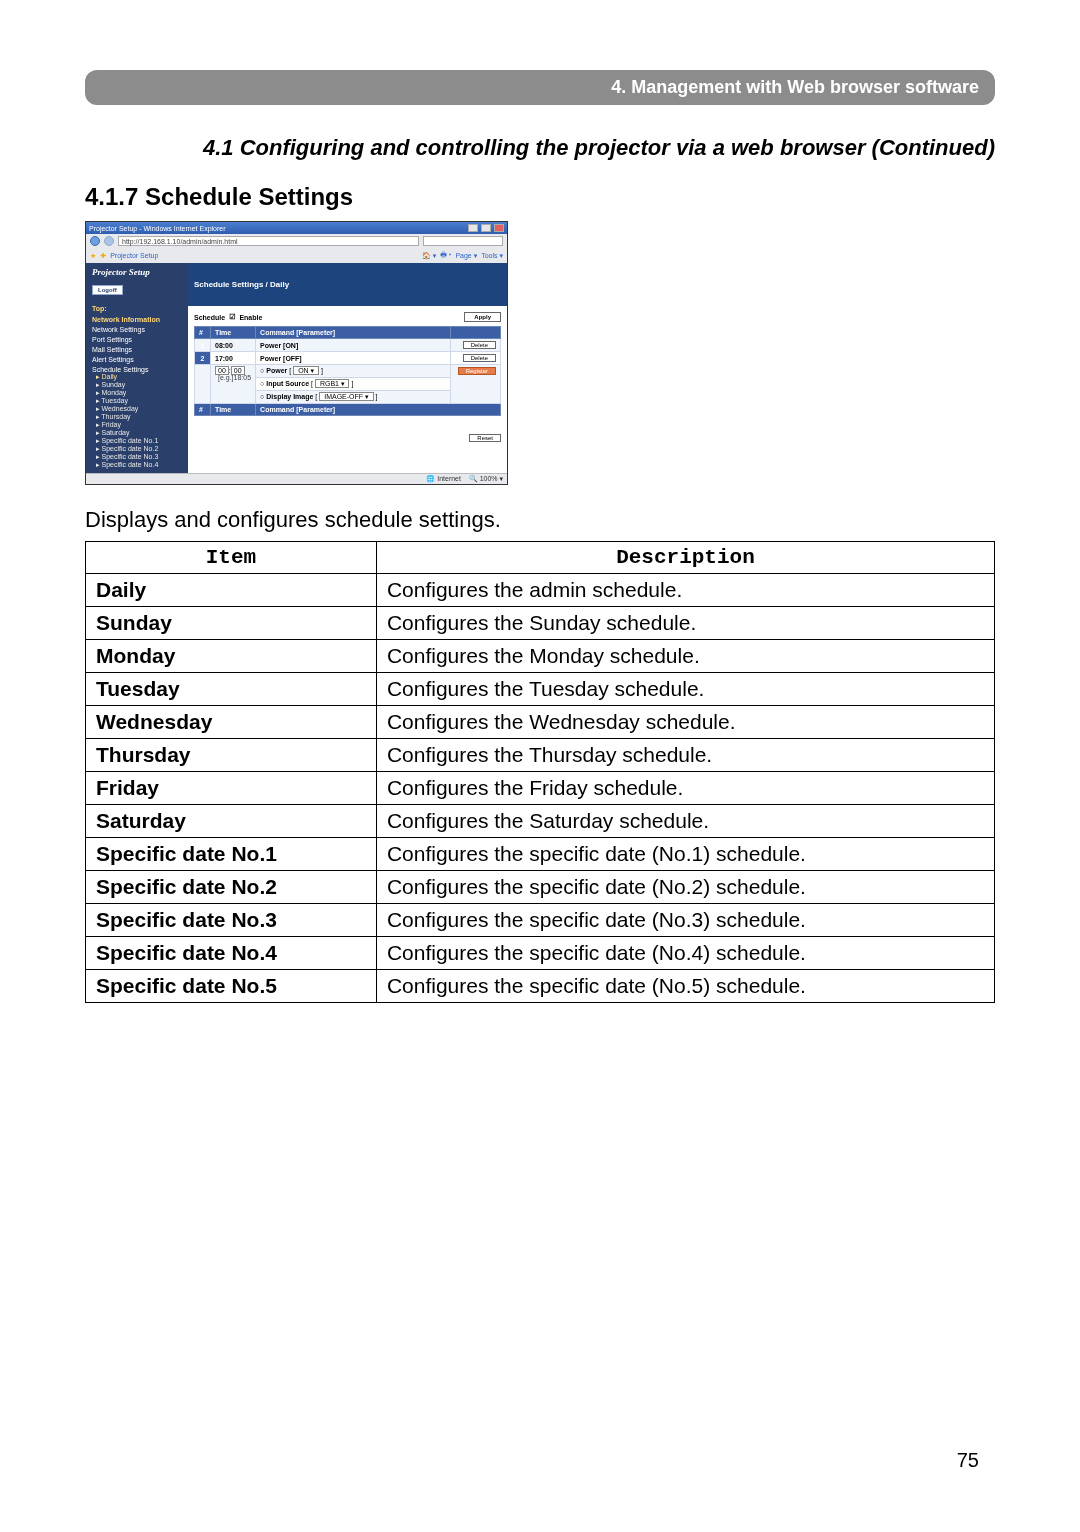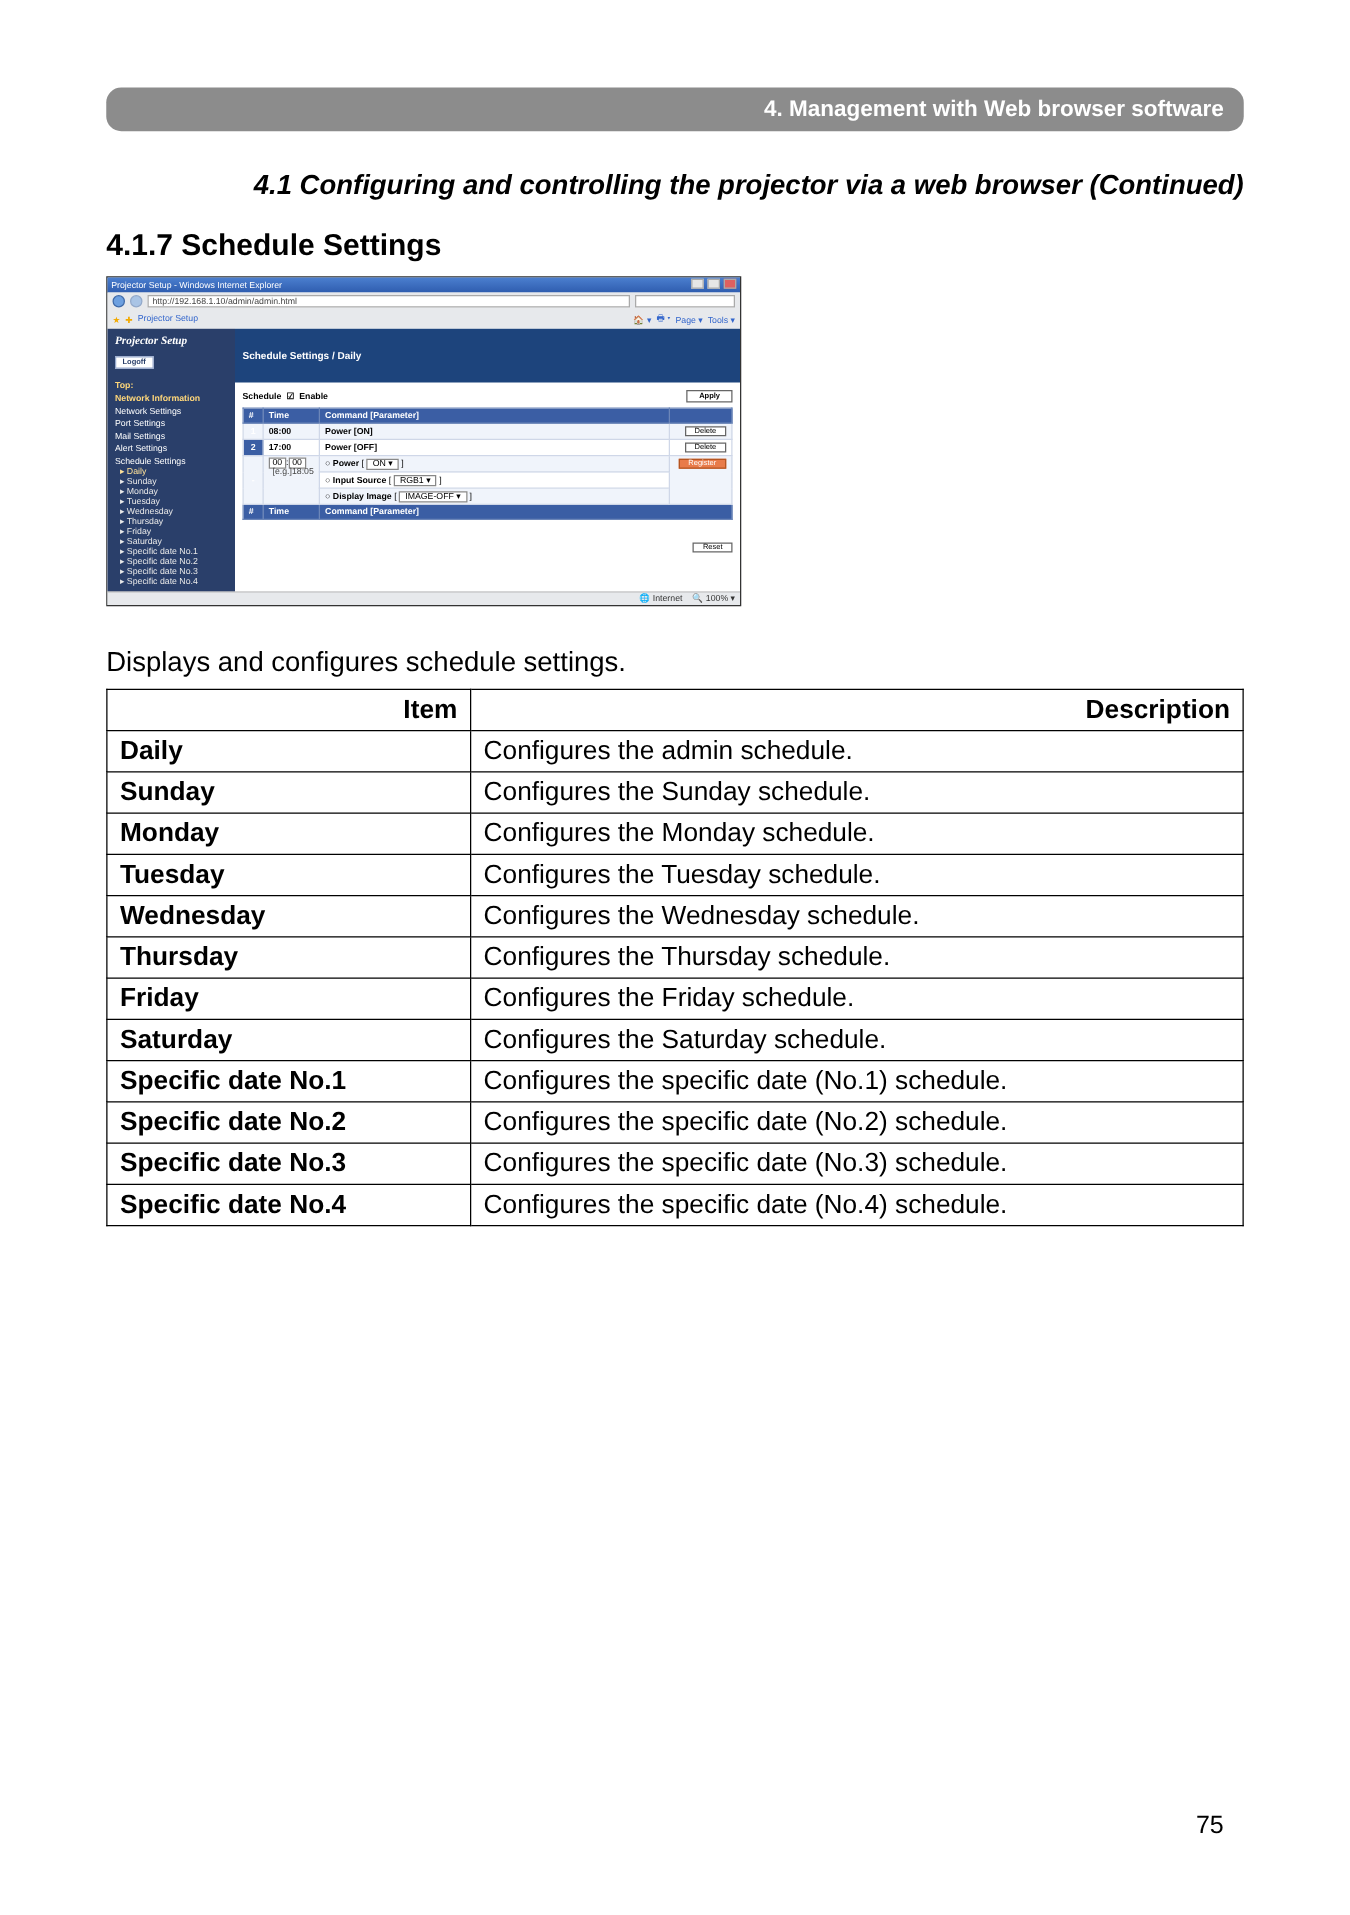--- a/index.html
+++ b/index.html
@@ -31,25 +31,25 @@
     text-align: right;
   }
   .subsection-title {
     font-size: 24px;
     font-weight: bold;
     margin: 0 0 10px 0;
   }
 
   
   .mini-screenshot {
-    width: 508px;
+    width: 423px;
     border: 1px solid #333;
     font-size: 8px;
     background: #e9ecef;
-    margin-bottom: 32px;
+    margin-bottom: 22px;
   }
   .ms-titlebar {
     background: linear-gradient(#4b7fcf,#2f5daf);
     color: #fff;
     display: flex;
     align-items: center;
     justify-content: space-between;
     height: 12px;
     padding: 0 3px;
     font-size: 7px;
@@ -134,21 +134,21 @@
     width: 100%;
     border-collapse: collapse;
     font-size: 21px;
   }
   table.settings th, table.settings td {
     border: 1px solid #000;
     padding: 4px 10px;
     text-align: left;
     vertical-align: middle;
   }
-  table.settings th { font-weight: bold; text-align: right; }
+  table.settings th { font-weight: bold; text-align: center; font-family: Liberation Mono, monospace; }
   table.settings td.item { font-weight: bold; width: 32%; }
 
   .page-num {
     position: absolute;
     right: 101px;
     bottom: 60px;
     font-size: 20px;
   }
 </style>
 </head>
@@ -342,16 +342,20 @@
         <td>Configures the specific date (No.2) schedule.</td>
       </tr>
       <tr>
         <td class="item">Specific date No.3</td>
         <td>Configures the specific date (No.3) schedule.</td>
       </tr>
       <tr>
         <td class="item">Specific date No.4</td>
         <td>Configures the specific date (No.4) schedule.</td>
       </tr>
+      <tr>
+        <td class="item">Specific date No.5</td>
+        <td>Configures the specific date (No.5) schedule.</td>
+      </tr>
     </tbody>
 </table>
 
 <div class="page-num">75</div>
 
 </body></html>

